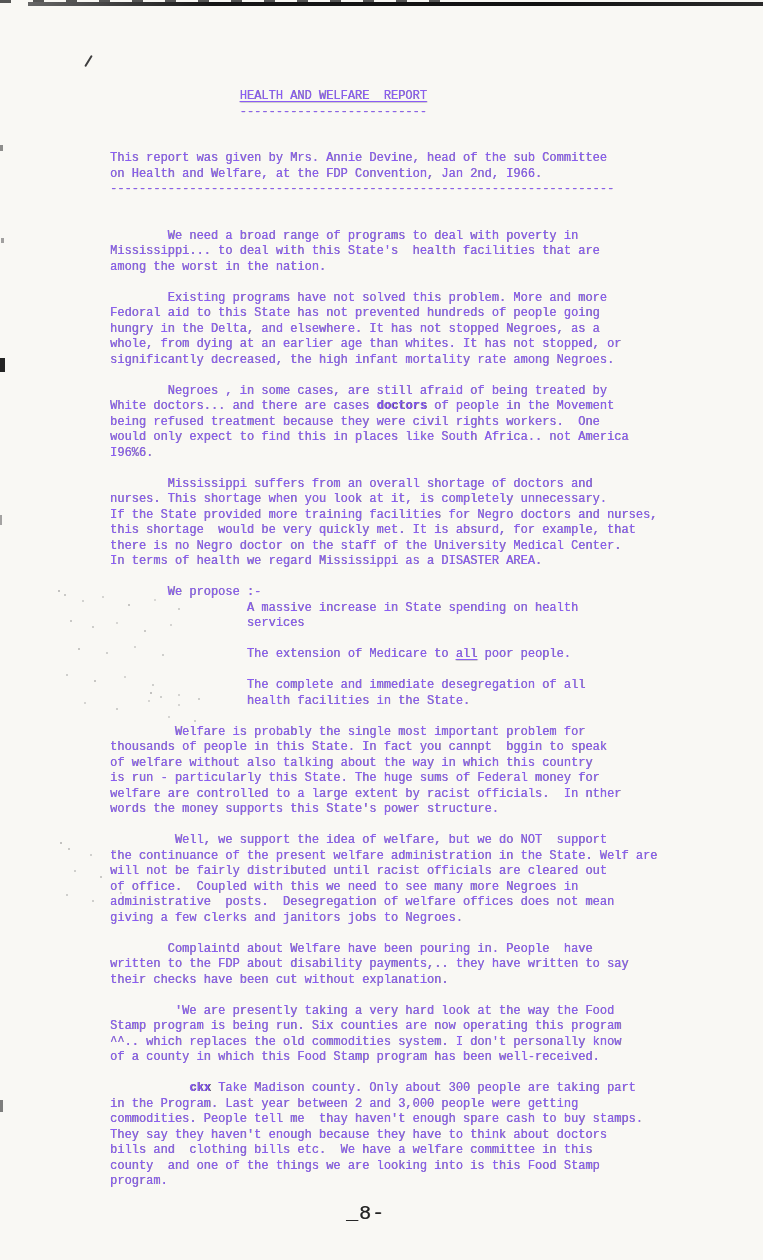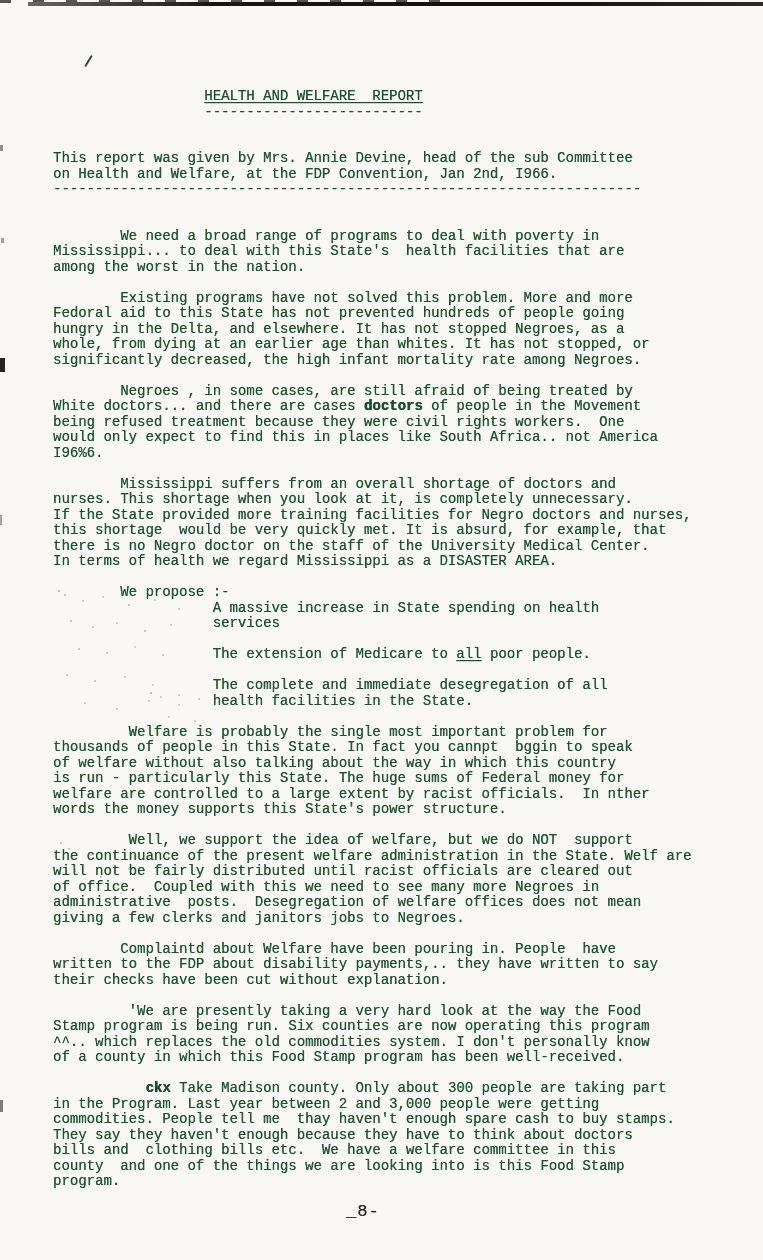--- a/index.html
+++ b/index.html
@@ -6,33 +6,33 @@
   .sheet{
     position:relative;
     width:763px;height:1260px;
     background:#f9f8f4;
     overflow:hidden;
     font-family:"Liberation Mono","DejaVu Sans Mono",monospace;
     color:#2d2d2d;
   }
   pre.typescript{
     margin:0;
-    padding:89px 0 0 53px;
+    padding:89px 0 0 110px;
     font-family:inherit;
-    font-size:14px;
+    font-size:12px;
     line-height:15.5px;
     white-space:pre;
-    color:#14532d;
+    color:#8b5cf6;
     text-shadow:0.35px 0.35px 0.35px rgba(30,30,30,0.55);
   }
   pre.typescript .u{text-decoration:underline;text-underline-offset:2px;}
   pre.typescript .b{font-weight:bold;text-shadow:0.6px 0.4px 0.4px rgba(20,20,20,0.8);}
   .page-number{
     position:absolute;left:346px;top:1202px;
-    font-size:17px;letter-spacing:1px;
+    font-size:20px;letter-spacing:1px;
     color:#232323;
     text-shadow:0.4px 0.4px 0.4px rgba(20,20,20,0.6);
   }
   
   .art{position:absolute;}
   .top-band{top:2px;left:28px;right:0;height:4px;background:linear-gradient(90deg,#666,#161616 25%,#111 70%,#2a2a2a);}
   .top-ticks{top:0;left:0;width:440px;height:3px;background:repeating-linear-gradient(90deg,#2d2d2d 0 11px,transparent 11px 33px);opacity:.8;}
   .pen-slash{left:82px;top:60px;width:13px;height:2px;background:#3f3f3f;transform:rotate(-58deg);border-radius:1px;}
   .edge-a{left:0;top:145px;width:3px;height:6px;background:#555;opacity:.65;}
   .edge-b{left:1px;top:238px;width:3px;height:5px;background:#666;opacity:.6;}

